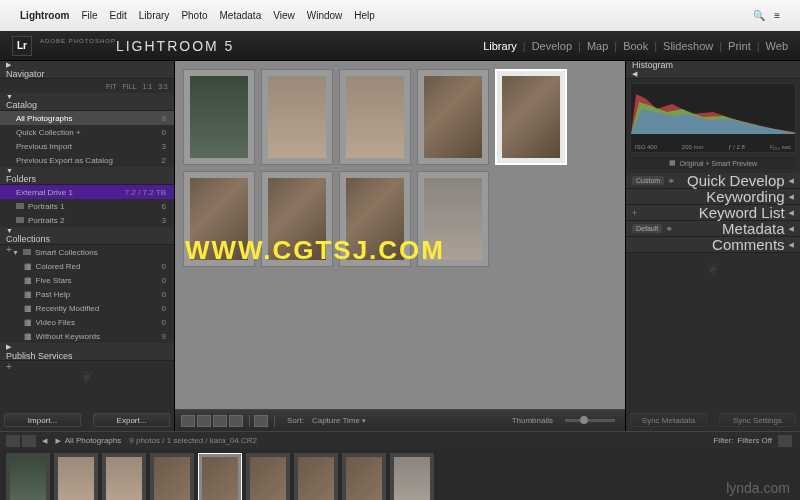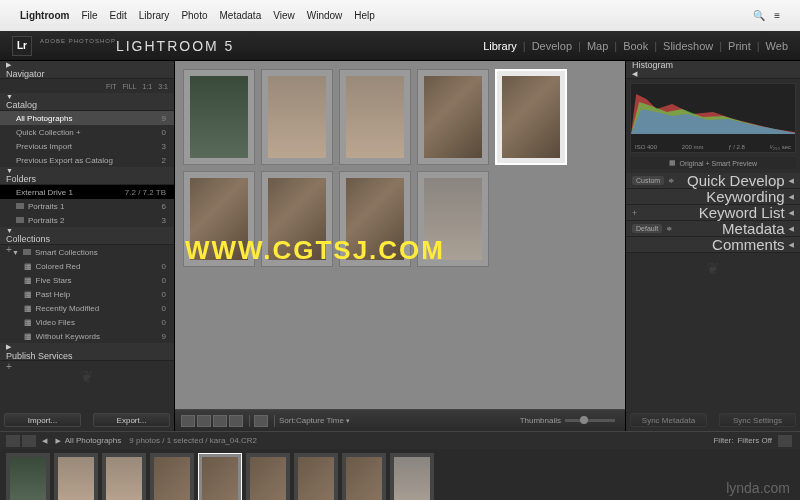--- a/index.html
+++ b/index.html
@@ -41,21 +41,21 @@
 .grid{flex:1;padding:8px;display:flex;flex-wrap:wrap;gap:6px;align-content:flex-start;overflow:hidden;}
 .cell{width:72px;height:96px;background:#9a9a9a;border:1px solid #777;display:flex;align-items:center;justify-content:center;}
 .cell.selected{background:#e8e8e8;border:2px solid #fff;}
 .thumb{width:58px;height:82px;background:linear-gradient(135deg,#6b5a4a 0%,#8a7560 40%,#5a4a3a 100%);position:relative;}
 .thumb.t1{background:linear-gradient(#3a4a3a,#5a6a5a);}
 .thumb.t2{background:linear-gradient(#9a8a7a,#baa590);}
 .thumb.t9{background:linear-gradient(#8a8580,#aaa095);}
 .toolbar{height:22px;background:linear-gradient(#3a3a3a,#2a2a2a);display:flex;align-items:center;padding:0 6px;font-size:8px;color:#999;border-top:1px solid #444;}
 .tb-icon{width:14px;height:12px;background:#555;border:1px solid #666;margin-right:2px;}
 .tb-sep{width:1px;height:12px;background:#555;margin:0 4px;}
-.tb-label{margin:0 0;}
+.tb-label{margin:0 8px;}
 .tb-spacer{flex:1;}
 .slider{width:50px;height:3px;background:#555;position:relative;margin:0 4px;}
 .slider::after{content:"";position:absolute;left:30%;top:-3px;width:8px;height:8px;background:#888;border-radius:50%;}
 .histogram{height:70px;background:#222;margin:4px;position:relative;border:1px solid #333;}
 .hist-svg{width:100%;height:50px;}
 .hist-info{position:absolute;bottom:2px;left:4px;right:4px;display:flex;justify-content:space-between;font-size:6px;color:#888;}
 .hist-orig{height:12px;background:#2a2a2a;margin:0 4px 4px 4px;display:flex;align-items:center;justify-content:center;font-size:7px;color:#999;}
 .panel-row-r{height:16px;display:flex;align-items:center;padding:0 6px;background:#333;border-bottom:1px solid #222;}
 .panel-row-r .dd{background:#444;padding:1px 4px;font-size:7px;border-radius:2px;margin-right:4px;}
 .panel-row-r .label{flex:1;text-align:right;font-size:15px;color:#ccc;}
@@ -154,21 +154,21 @@
     <div class="row">
         <span class="label">Previous Export as Catalog</span>
         <span class="count">2</span>
       </div>
 
     <div class="section-head">
         <span class="tri">▼</span>
         <span class="label">Folders</span>
         <span class="add">+</span>
       </div>
-    <div class="row" style="background:#000000;gap:32px;">
+    <div class="row" style="background:#4c1d95;gap:32px;">
         <span class="label">External Drive 1</span>
         <span class="count">7.2 / 7.2 TB</span>
       </div>
     <div class="row">
         <span class="folder-icon"></span>
         <span class="label">Portraits 1</span>
         <span class="count">6</span>
       </div>
     <div class="row">
         <span class="folder-icon"></span>

